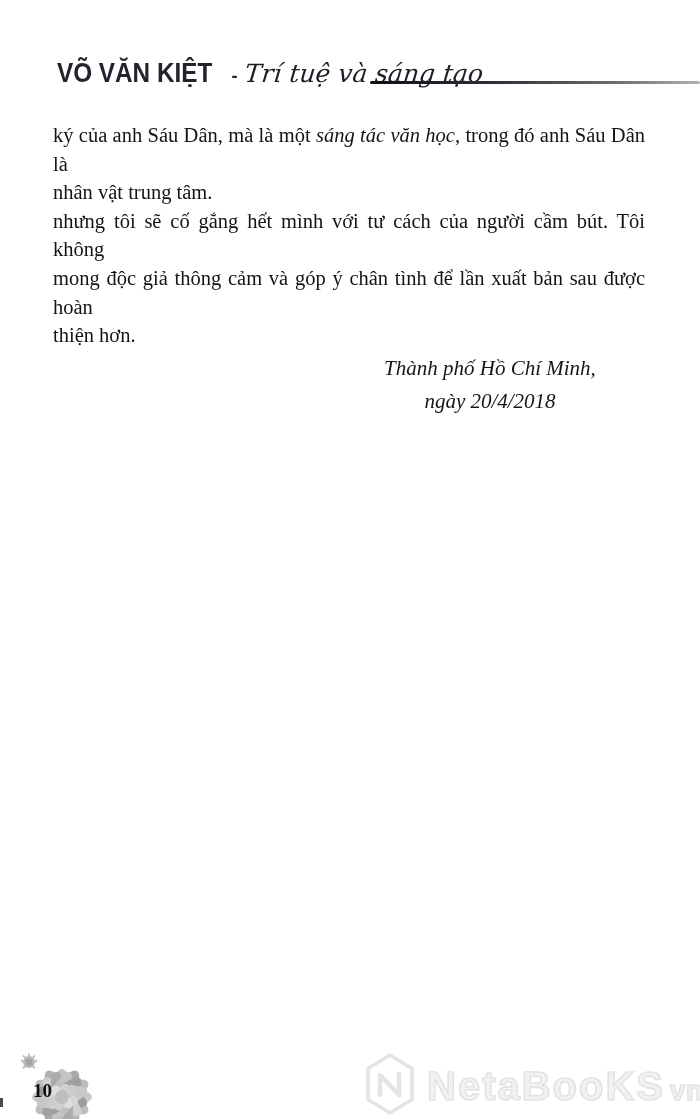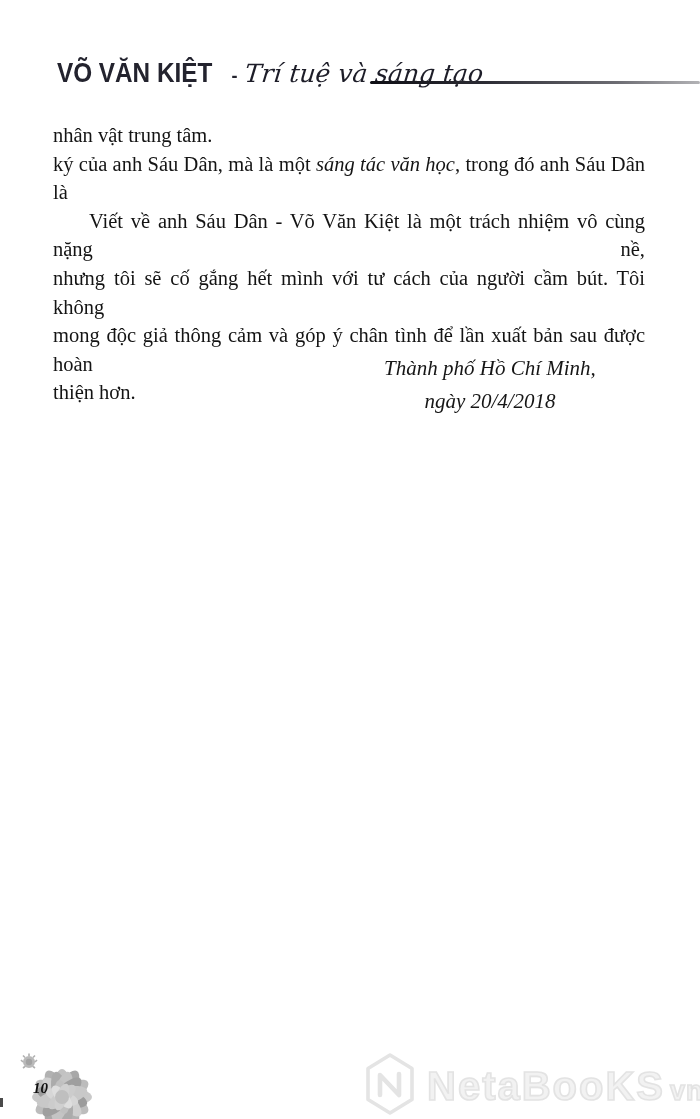--- a/index.html
+++ b/index.html
@@ -84,25 +84,24 @@
 
   
   .lotus {
     position: absolute;
     left: 2px; top: 1038px;
     width: 124px; height: 81px;
   }
   .page-number {
     position: absolute;
     left: 33px; top: 1068px;
-    font-size: 15px;
+    font-size: 19px;
     font-weight: 700;
     color: #101010;
     z-index: 3;
-    font-style: italic;
   }
   .edge-artifact {
     position: absolute;
     left: 0; top: 1086px;
     width: 3px; height: 9px;
     background: #4a4a4a;
   }
 
   
   .watermark {
@@ -137,23 +136,22 @@
 <div class="page">
 
   <div class="header-row">
     <span class="book-title">VÕ VĂN KIỆT</span>
     <span class="title-dash">-</span>
     <span class="book-subtitle">Trí tuệ và sáng tạo</span>
   </div>
   <div class="header-rule"></div>
 
   <div class="body-block">
+    <div class="bline jline"><span>ký của anh Sáu Dân, mà là một </span><span class="it">sáng tác văn học</span><span>, trong đó anh Sáu Dân là</span></div>
     <div class="bline">nhân vật trung tâm.</div>
-    <div class="bline jline"><span>ký của anh Sáu Dân, mà là một </span><span class="it">sáng tác văn học</span><span>, trong đó anh Sáu Dân là</span></div>
-    <div class="bline jline indent">Viết về anh Sáu Dân - Võ Văn Kiệt là một trách nhiệm vô cùng nặng nề,</div>
     <div class="bline jline">nhưng tôi sẽ cố gắng hết mình với tư cách của người cầm bút. Tôi không</div>
     <div class="bline jline">mong độc giả thông cảm và góp ý chân tình để lần xuất bản sau được hoàn</div>
     <div class="bline">thiện hơn.</div>
   </div>
 
   <div class="signature">
     <div class="sig-place">Thành phố Hồ Chí Minh,</div>
     <div class="sig-date">ngày 20/4/2018</div>
   </div>
 

